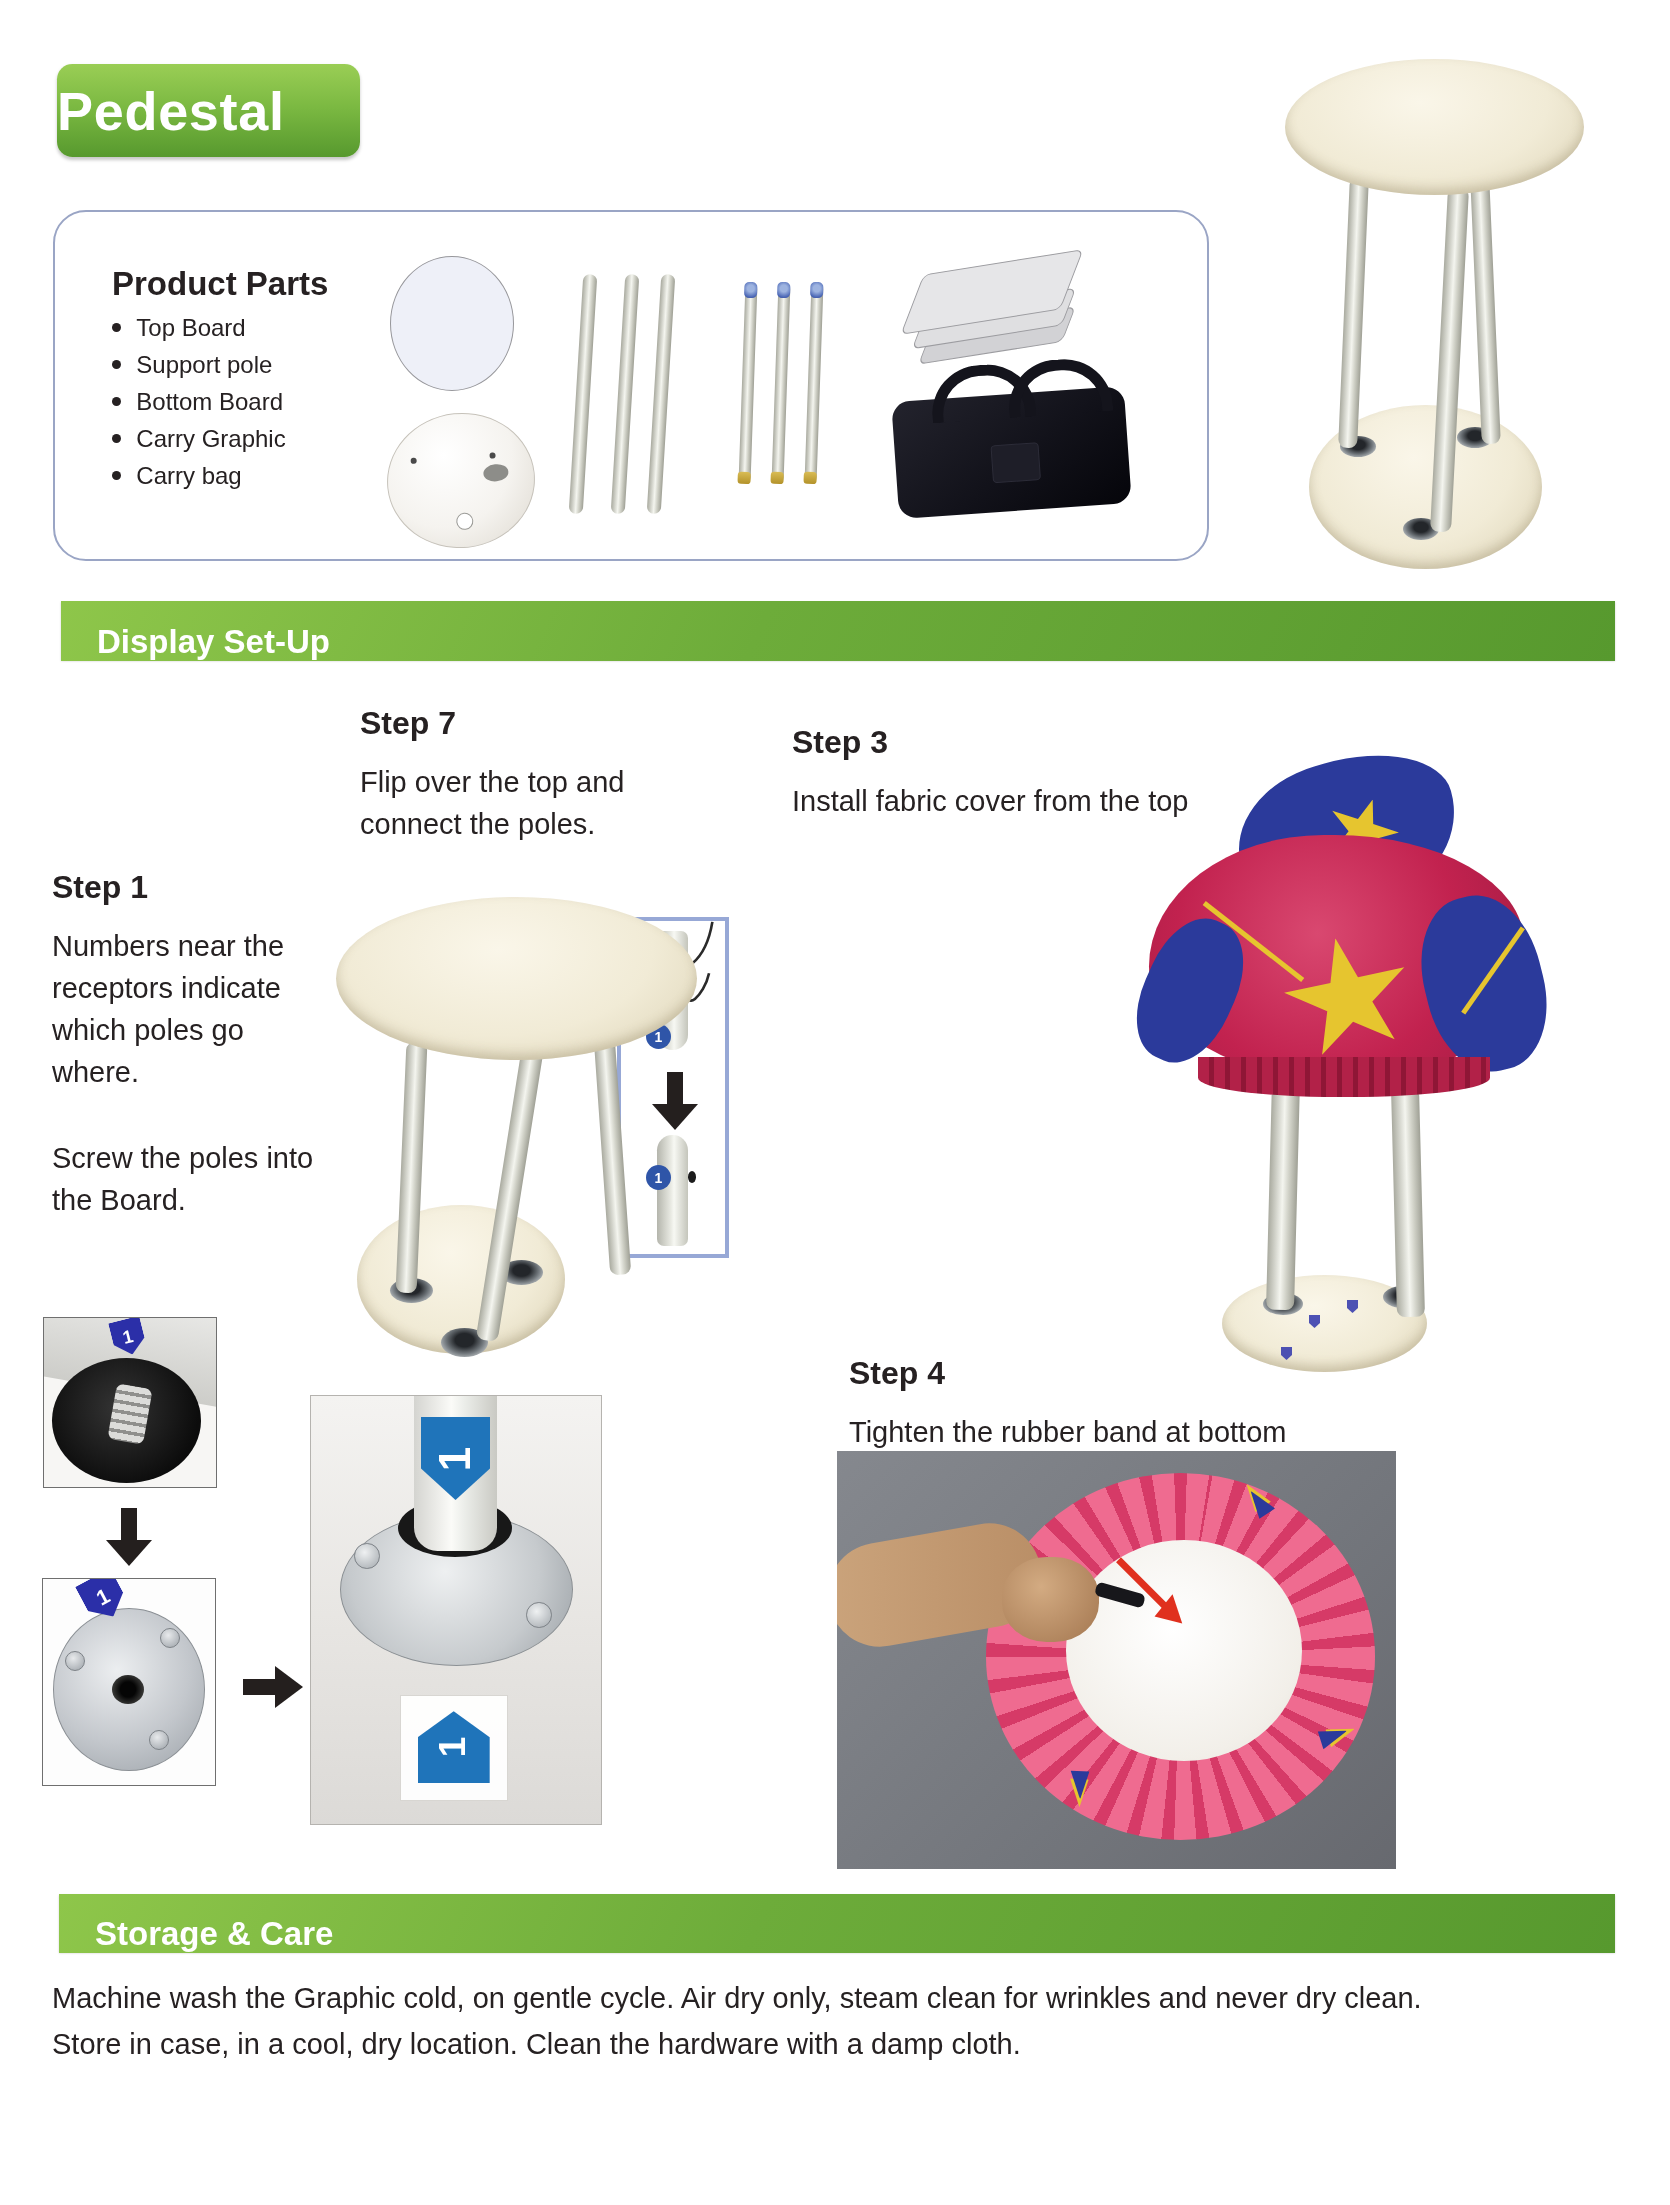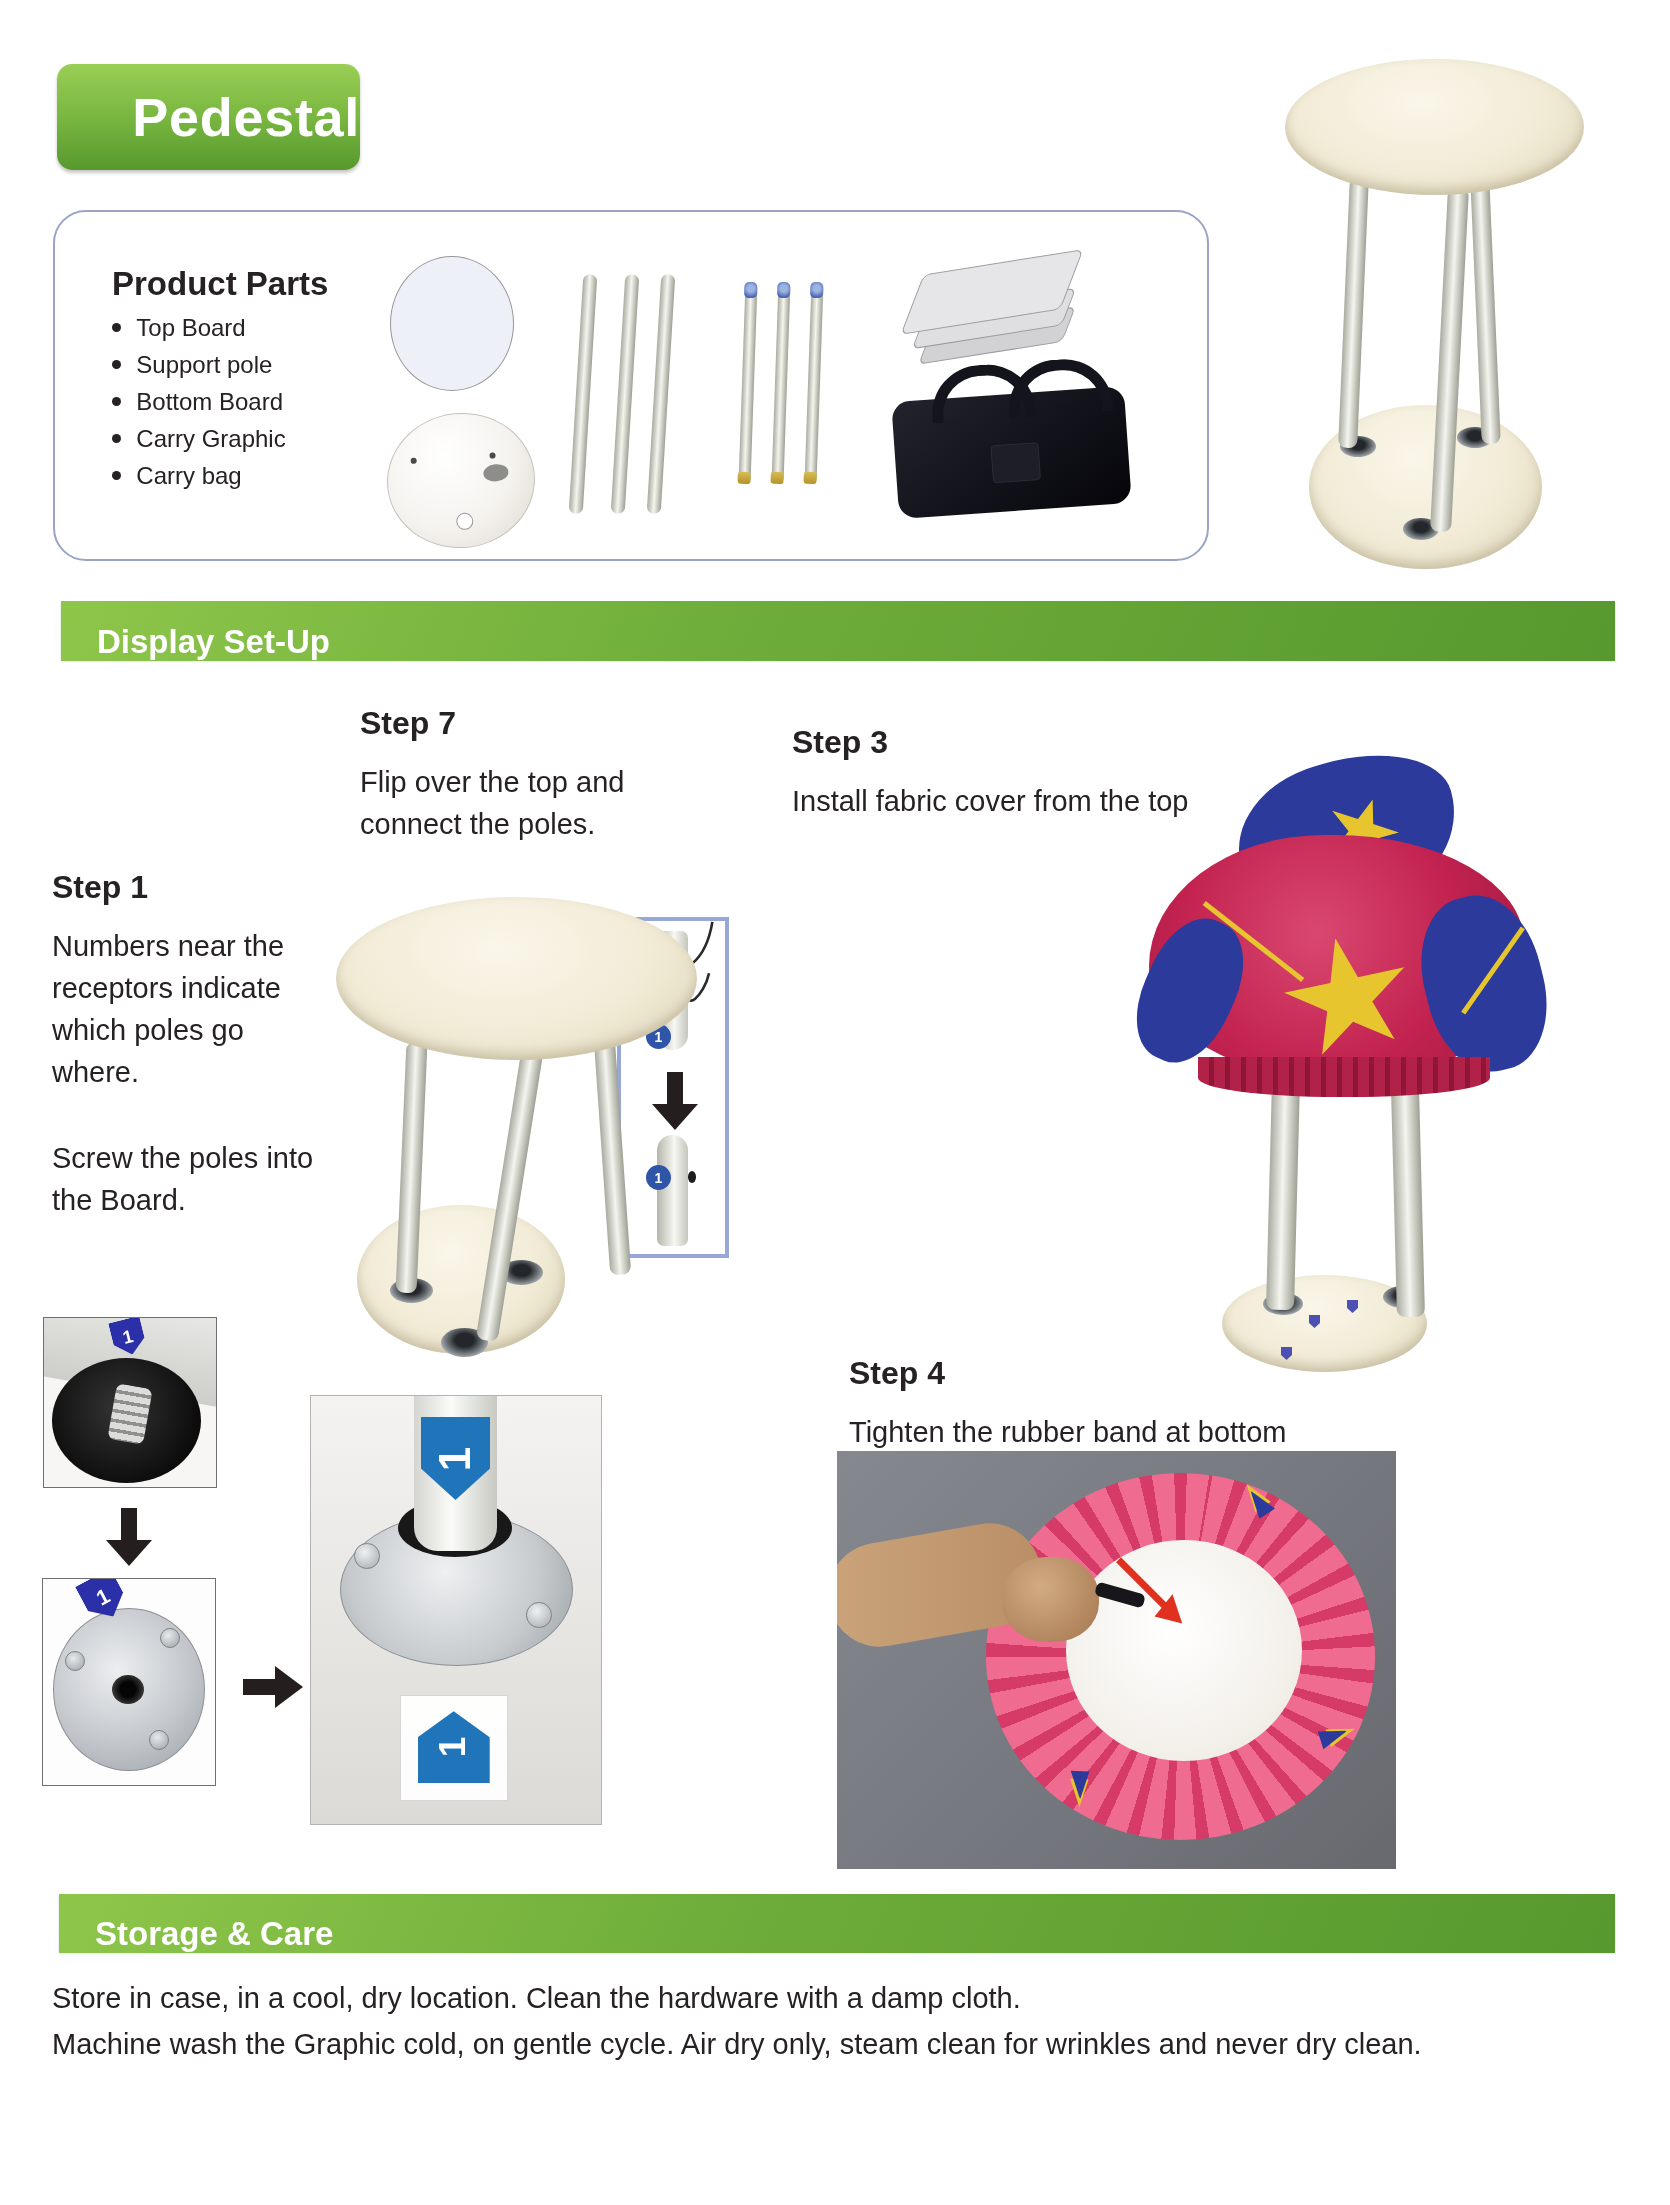--- a/index.html
+++ b/index.html
@@ -9,23 +9,23 @@
 
   
   :root{
     --green-light:#8ec64a; --green-dark:#57992e; --box-border:#9aa5c5;
     --inset-border:#97a8d6; --label-blue:#1f74ba; --tag-navy:#2b2fa8;
     --fabric-navy:#2b3a9b; --fabric-crimson:#c2224f; --fabric-gold:#e6c52f;
     --cover-pink:#e8557e; --cream:#f1ead6; --text:#262122;
   }
 
   
-  .badge{left:57px;top:64px;width:303px;height:106px;border-radius:15.3px;
+  .badge{left:57px;top:64px;width:303px;height:93px;border-radius:15.3px;
     background:linear-gradient(180deg,#9ace55 0%,#7ab841 48%,var(--green-dark) 100%);
-    display:flex;align-items:center;justify-content:flex-end;
+    display:flex;align-items:center;justify-content:flex-start;
     box-shadow:0 2.1px 3.5px rgba(0,0,0,.22);}
   .badge span{color:#fff;font-weight:bold;font-size:54px;letter-spacing:0.7px;}
 
   
   .parts-box{left:53px;top:210px;width:1152px;height:347px;border:2.8px solid var(--box-border);
     border-radius:33px;background:#fff;}
   .parts-heading{left:57px;top:26px;font-size:33px;font-weight:bold;color:#262122;}
   .parts-list{left:57px;top:97px;list-style:none;margin:0;padding:0;font-size:24px;}
   .parts-list li{height:37px;display:flex;align-items:center;}
   .parts-list .dot{width:9px;height:9px;border-radius:50%;background:#262122;margin-right:15.3px;flex:0 0 auto;}
@@ -445,18 +445,18 @@
       <line x1="18" y1="14" x2="88" y2="84" stroke="#e0301e" stroke-width="10"></line>
       <polygon points="70,96 110,106 96,64" fill="#e0301e"></polygon>
     </svg>
   </div>
 
   <div class="bar bar-storage">
     <span>Storage &amp; Care</span>
   </div>
 
   <div class="abs care">
+    <p>Machine wash the Graphic cold, on gentle cycle. Air dry only, steam clean for wrinkles and never dry clean.</p>
     <p>Store in case, in a cool, dry location. Clean the hardware with a damp cloth.</p>
-    <p>Machine wash the Graphic cold, on gentle cycle. Air dry only, steam clean for wrinkles and never dry clean.</p>
   </div>
 
 </div>
 
 
 </body></html>

